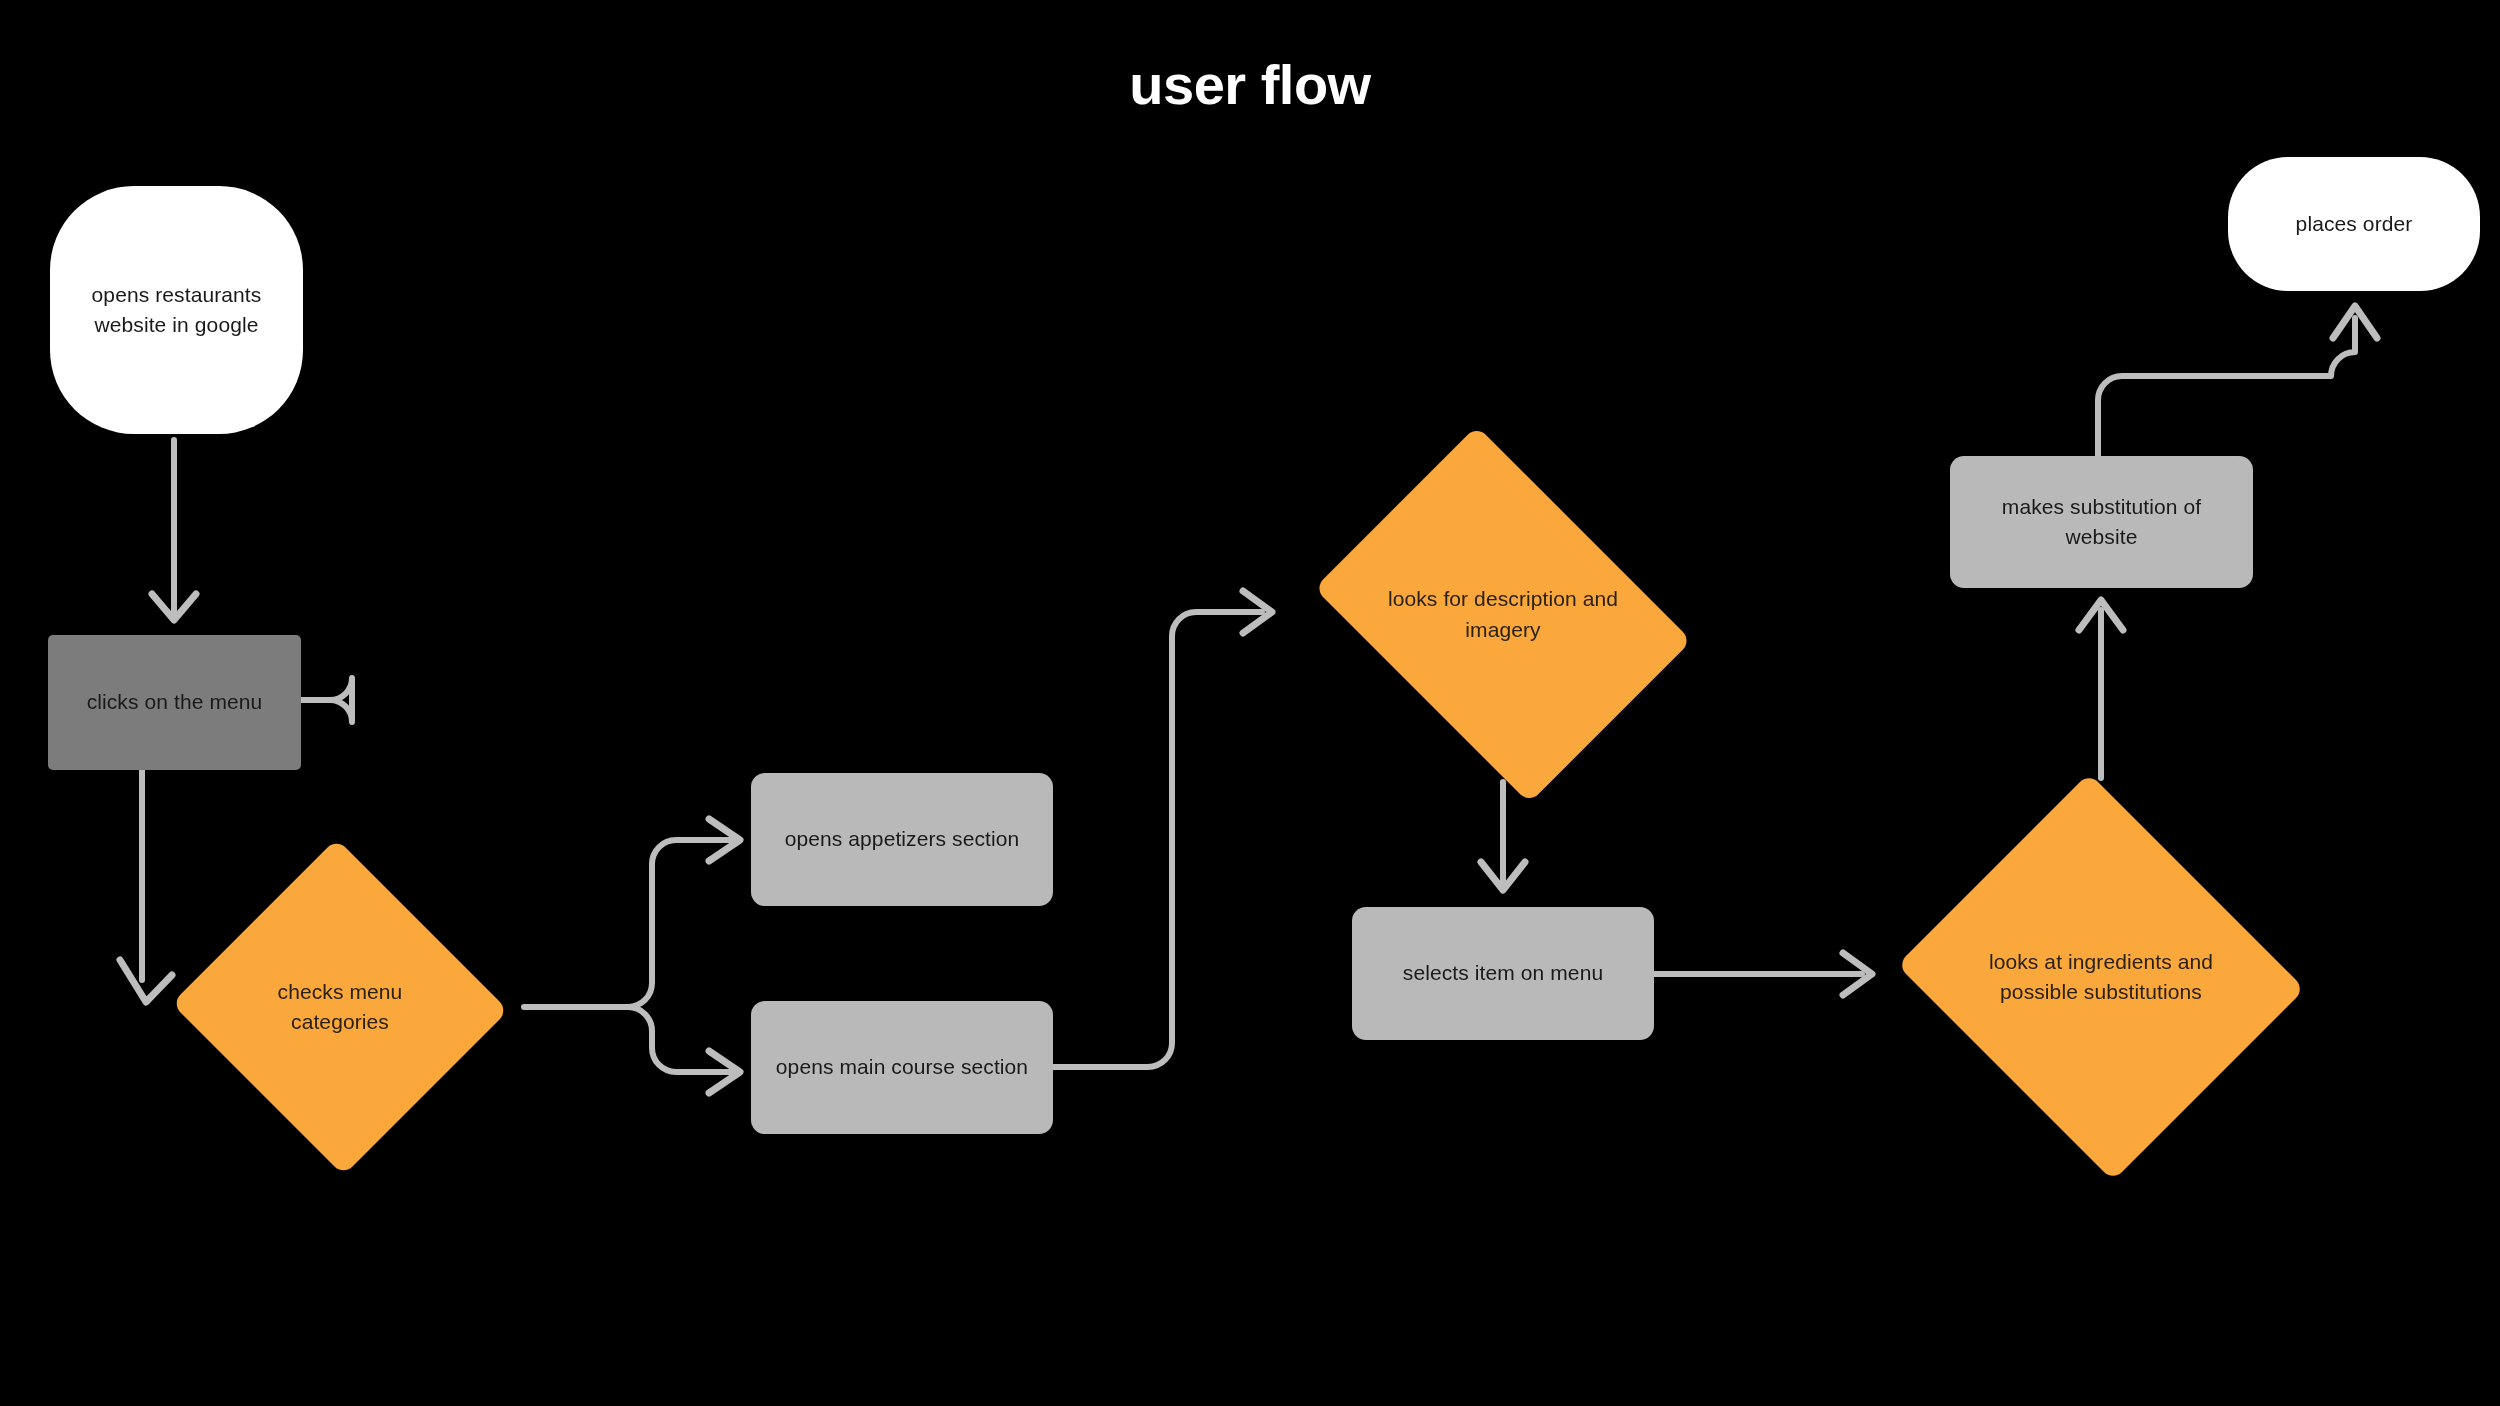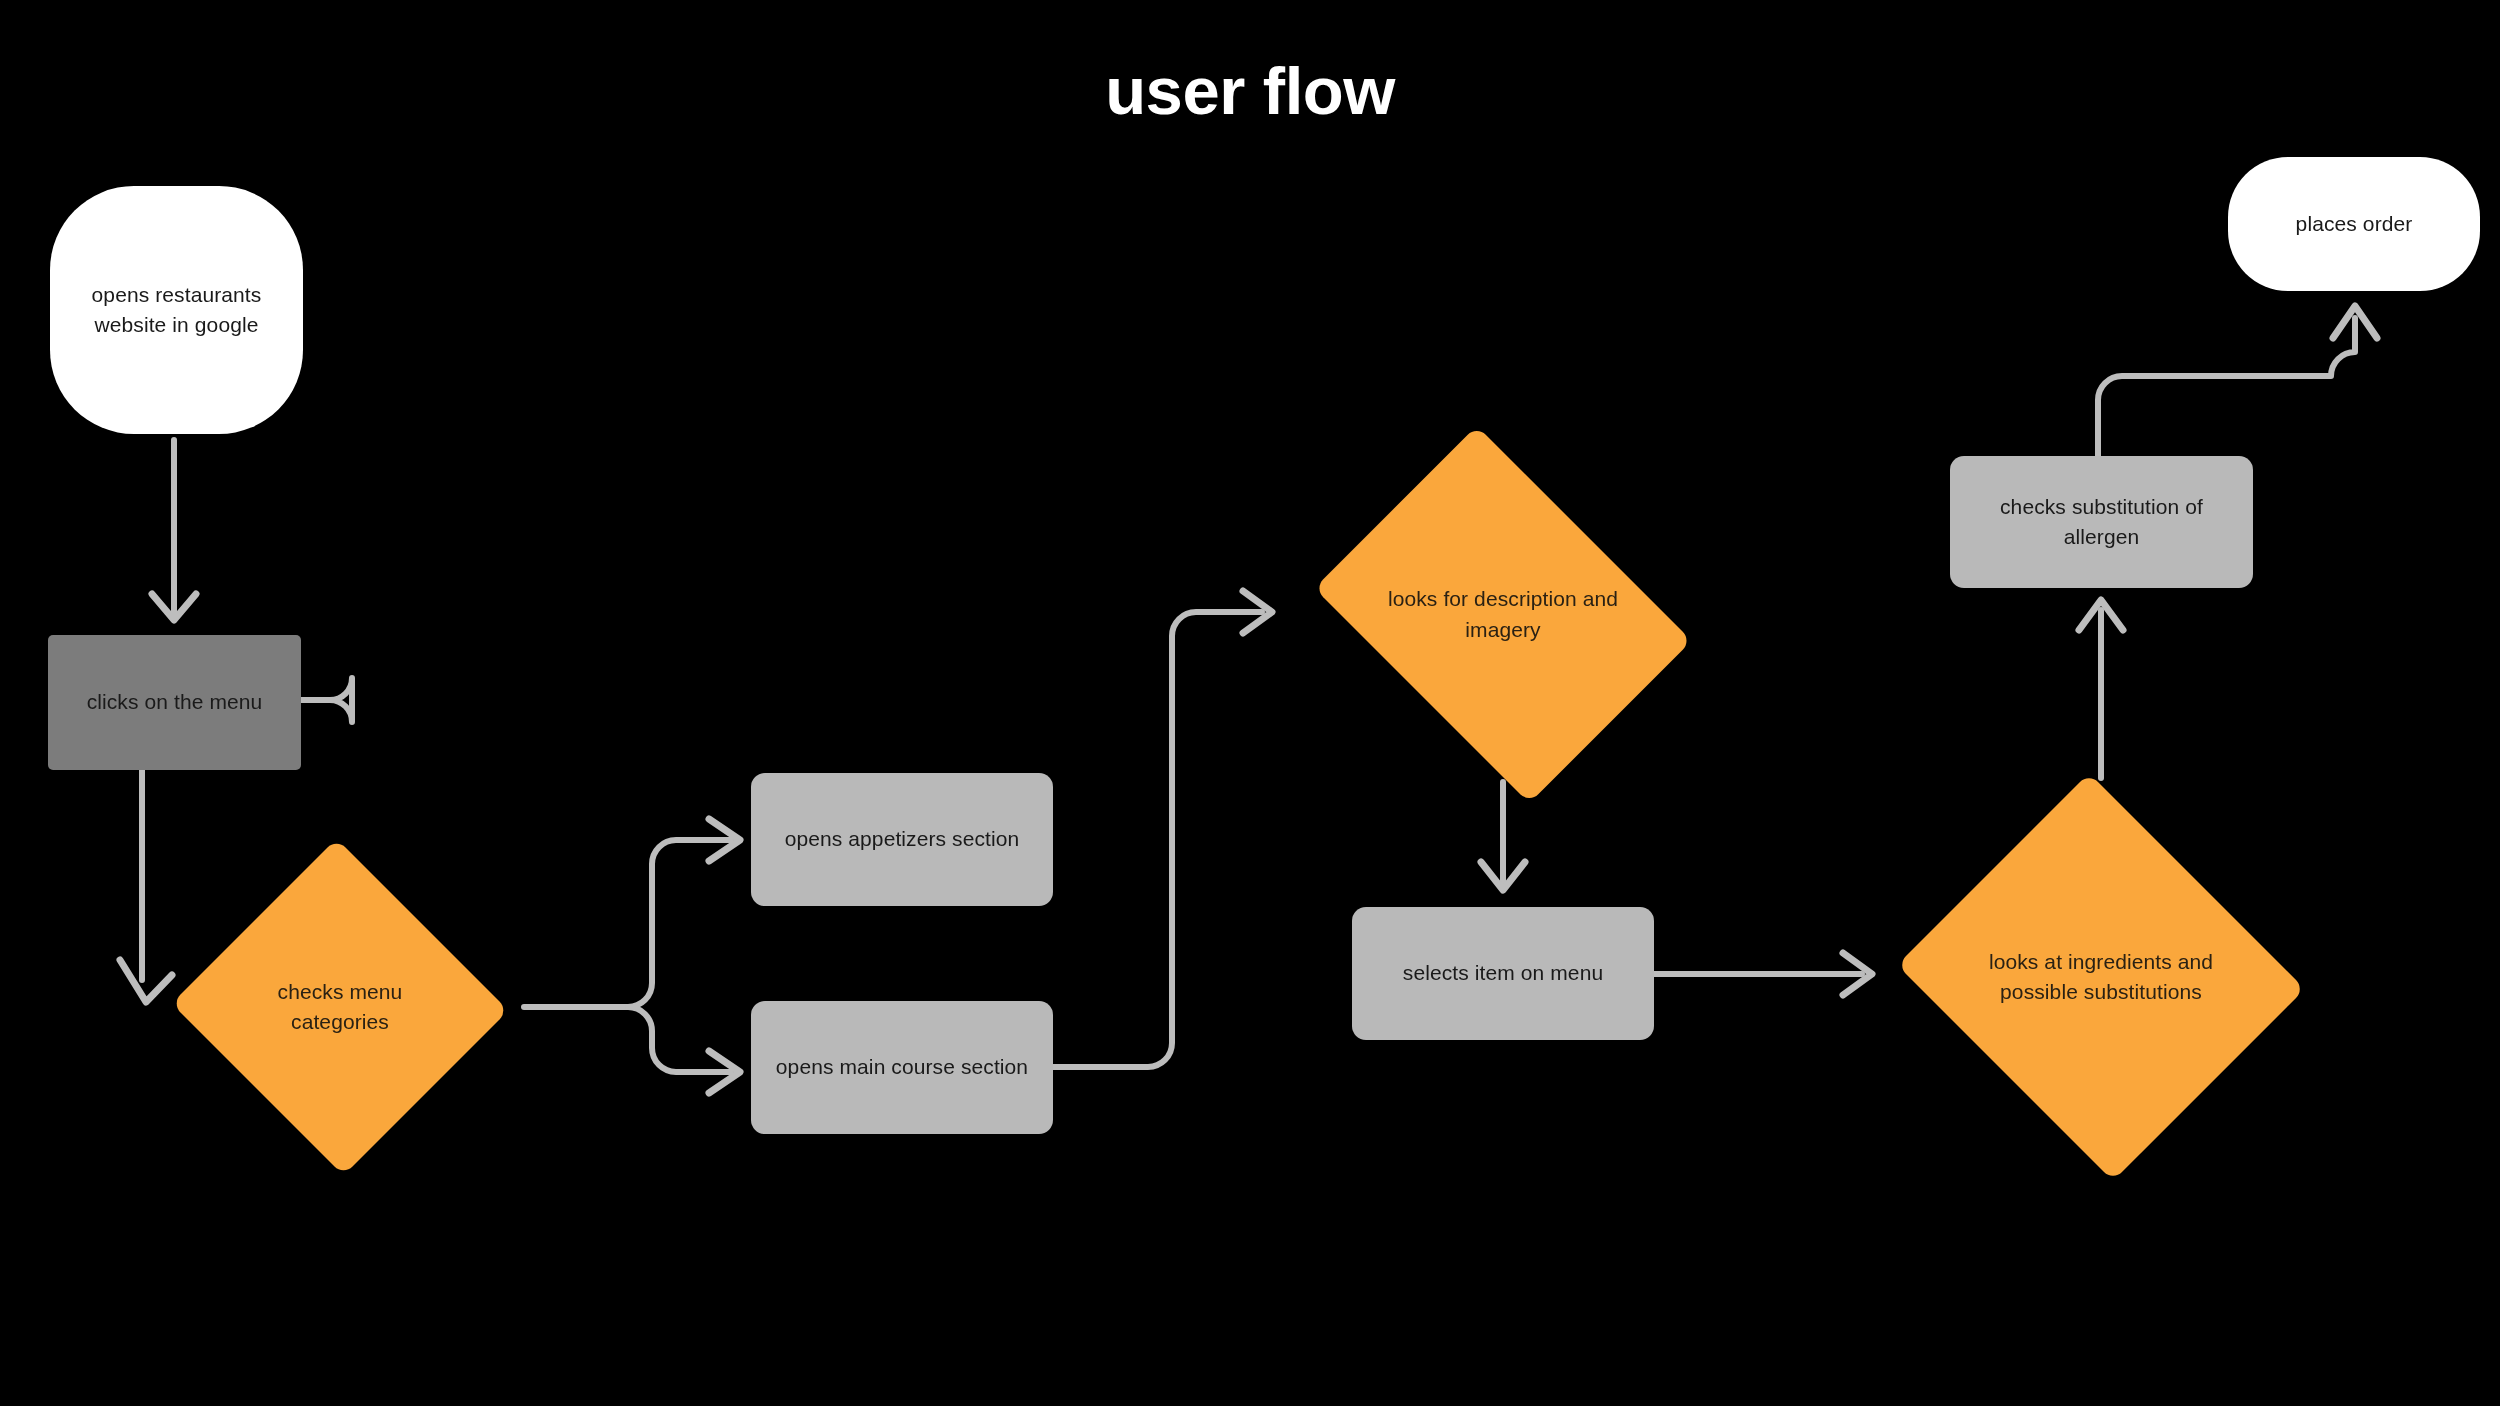--- a/index.html
+++ b/index.html
@@ -79,21 +79,21 @@
     z-index: 2;
     color: #2a2113;
   }
   #title {
     position: absolute;
     left: 0;
     top: 52px;
     width: 2500px;
     text-align: center;
     color: #ffffff;
-    font-size: 67px;
+    font-size: 56px;
     font-weight: bold;
     letter-spacing: -0.5px;
   }
 </style>
 </head>
 <body>
 
 <div id="canvas">
 
   <div id="title">user flow</div>
@@ -217,20 +217,20 @@
     <span class="label">selects item on menu</span>
   </div>
 
   <div class="node decision" style="left:1885px; top:785px; width:432px; height:384px;">
     <span class="diamond-shape"></span>
     <span class="label">looks at ingredients and
 possible substitutions</span>
   </div>
 
   <div class="node process" style="left:1950px; top:456px; width:303px; height:132px;">
-    <span class="label">checks substitution of allergen</span>
+    <span class="label">makes substitution of website</span>
   </div>
 
   <div class="node terminator-pill" style="left:2228px; top:157px; width:252px; height:134px;">
     <span class="label">places order</span>
   </div>
 
 </div>
 
 </body></html>

